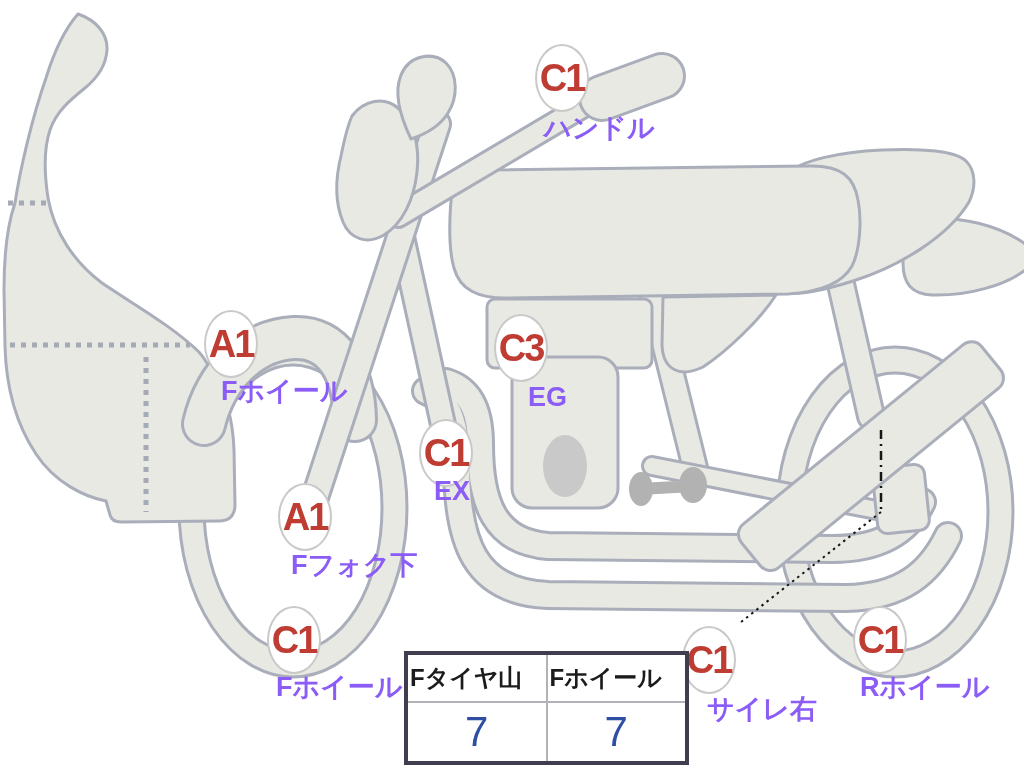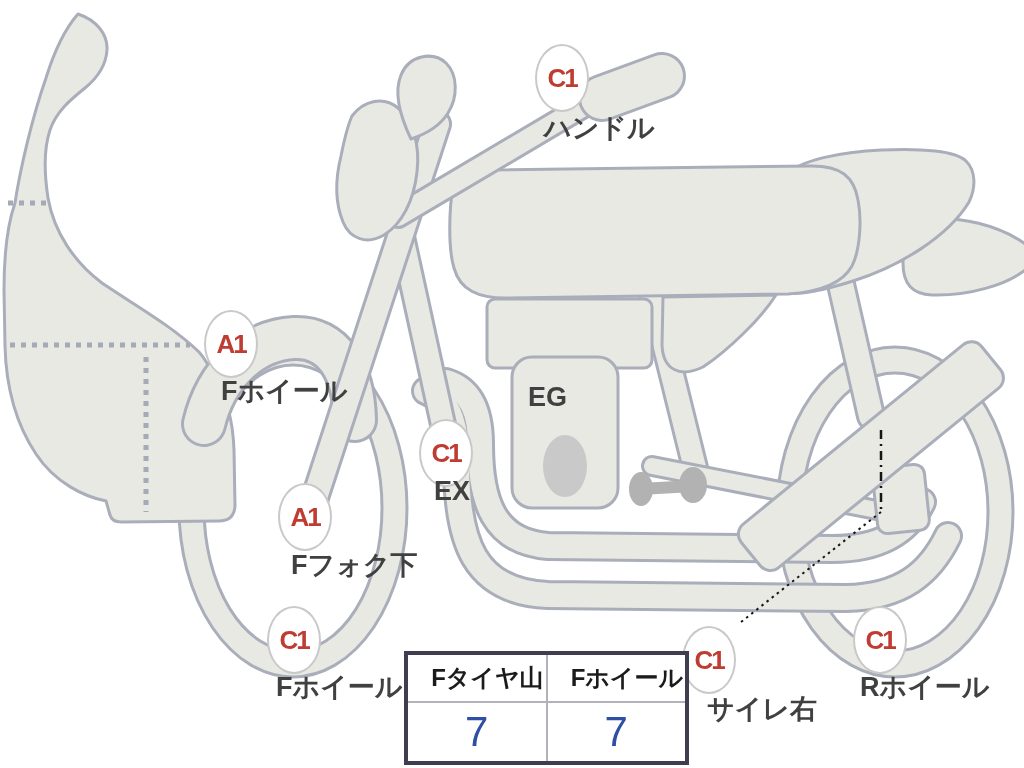--- a/index.html
+++ b/index.html
@@ -5,34 +5,34 @@
   html,body{margin:0;padding:0;background:#fff;}
   #stage{
     position:relative;width:1024px;height:768px;background:#ffffff;overflow:hidden;
     font-family:"Liberation Sans","DejaVu Sans",sans-serif;
   }
   #art{position:absolute;left:0;top:0;}
   .badge{
     position:absolute;width:54px;height:68px;border-radius:50%;
     background:#ffffff;border:2px solid #c9c9c9;box-sizing:border-box;
     display:flex;align-items:center;justify-content:center;
-    color:#bf3c33;font-size:26px;font-weight:700;letter-spacing:-2px;line-height:1;
+    color:#bf3c33;font-size:38px;font-weight:700;letter-spacing:-2px;line-height:1;
   }
   .dlabel{
-    position:absolute;color:#404040;font-size:27px;font-weight:600;
+    position:absolute;color:#8b5cf6;font-size:27px;font-weight:600;
     white-space:nowrap;line-height:1.15;
   }
   table.tire{
     position:absolute;left:404px;top:651px;width:285px;
     border-collapse:collapse;background:#ffffff;
     border:4px solid #403d4e;table-layout:fixed;
   }
   table.tire th{
     border:2px solid #b2b2b8;font-size:24px;font-weight:600;color:#1b1b1b;
-    text-align:right;padding:7px 2px;font-family:"Liberation Sans","DejaVu Sans",sans-serif;
+    text-align:left;padding:7px 2px;font-family:"Liberation Sans","DejaVu Sans",sans-serif;
   }
   table.tire td{
     border:2px solid #b2b2b8;font-size:42px;color:#2f4fa5;
     text-align:center;height:58px;padding:0;
   }
 </style>
 </head>
 <body>
 
 <div id="stage">
@@ -147,20 +147,21 @@
 
       <g fill="none" stroke="#161616">
         <path d="M 881,430 L 881,512" stroke-width="2.5" stroke-dasharray="9 5 2 5"></path>
         <path d="M 881,512 L 741,622" stroke-width="2" stroke-dasharray="2.5 4"></path>
       </g>
     </g>
   </svg>
 
   <div class="badge" style="left:535px;top:44px">C1</div>
   <div class="badge" style="left:204px;top:310px">A1</div>
+  <div class="badge" style="left:494px;top:314px">C3</div>
   <div class="badge" style="left:419px;top:419px">C1</div>
   <div class="badge" style="left:278px;top:483px">A1</div>
   <div class="badge" style="left:267px;top:606px">C1</div>
   <div class="badge" style="left:682px;top:626px">C1</div>
   <div class="badge" style="left:853px;top:606px">C1</div>
 
   <div class="dlabel" style="left:544px;top:113px">ハンドル</div>
   <div class="dlabel" style="left:221px;top:376px">Fホイール</div>
   <div class="dlabel" style="left:528px;top:382px">EG</div>
   <div class="dlabel" style="left:434px;top:476px">EX</div>

